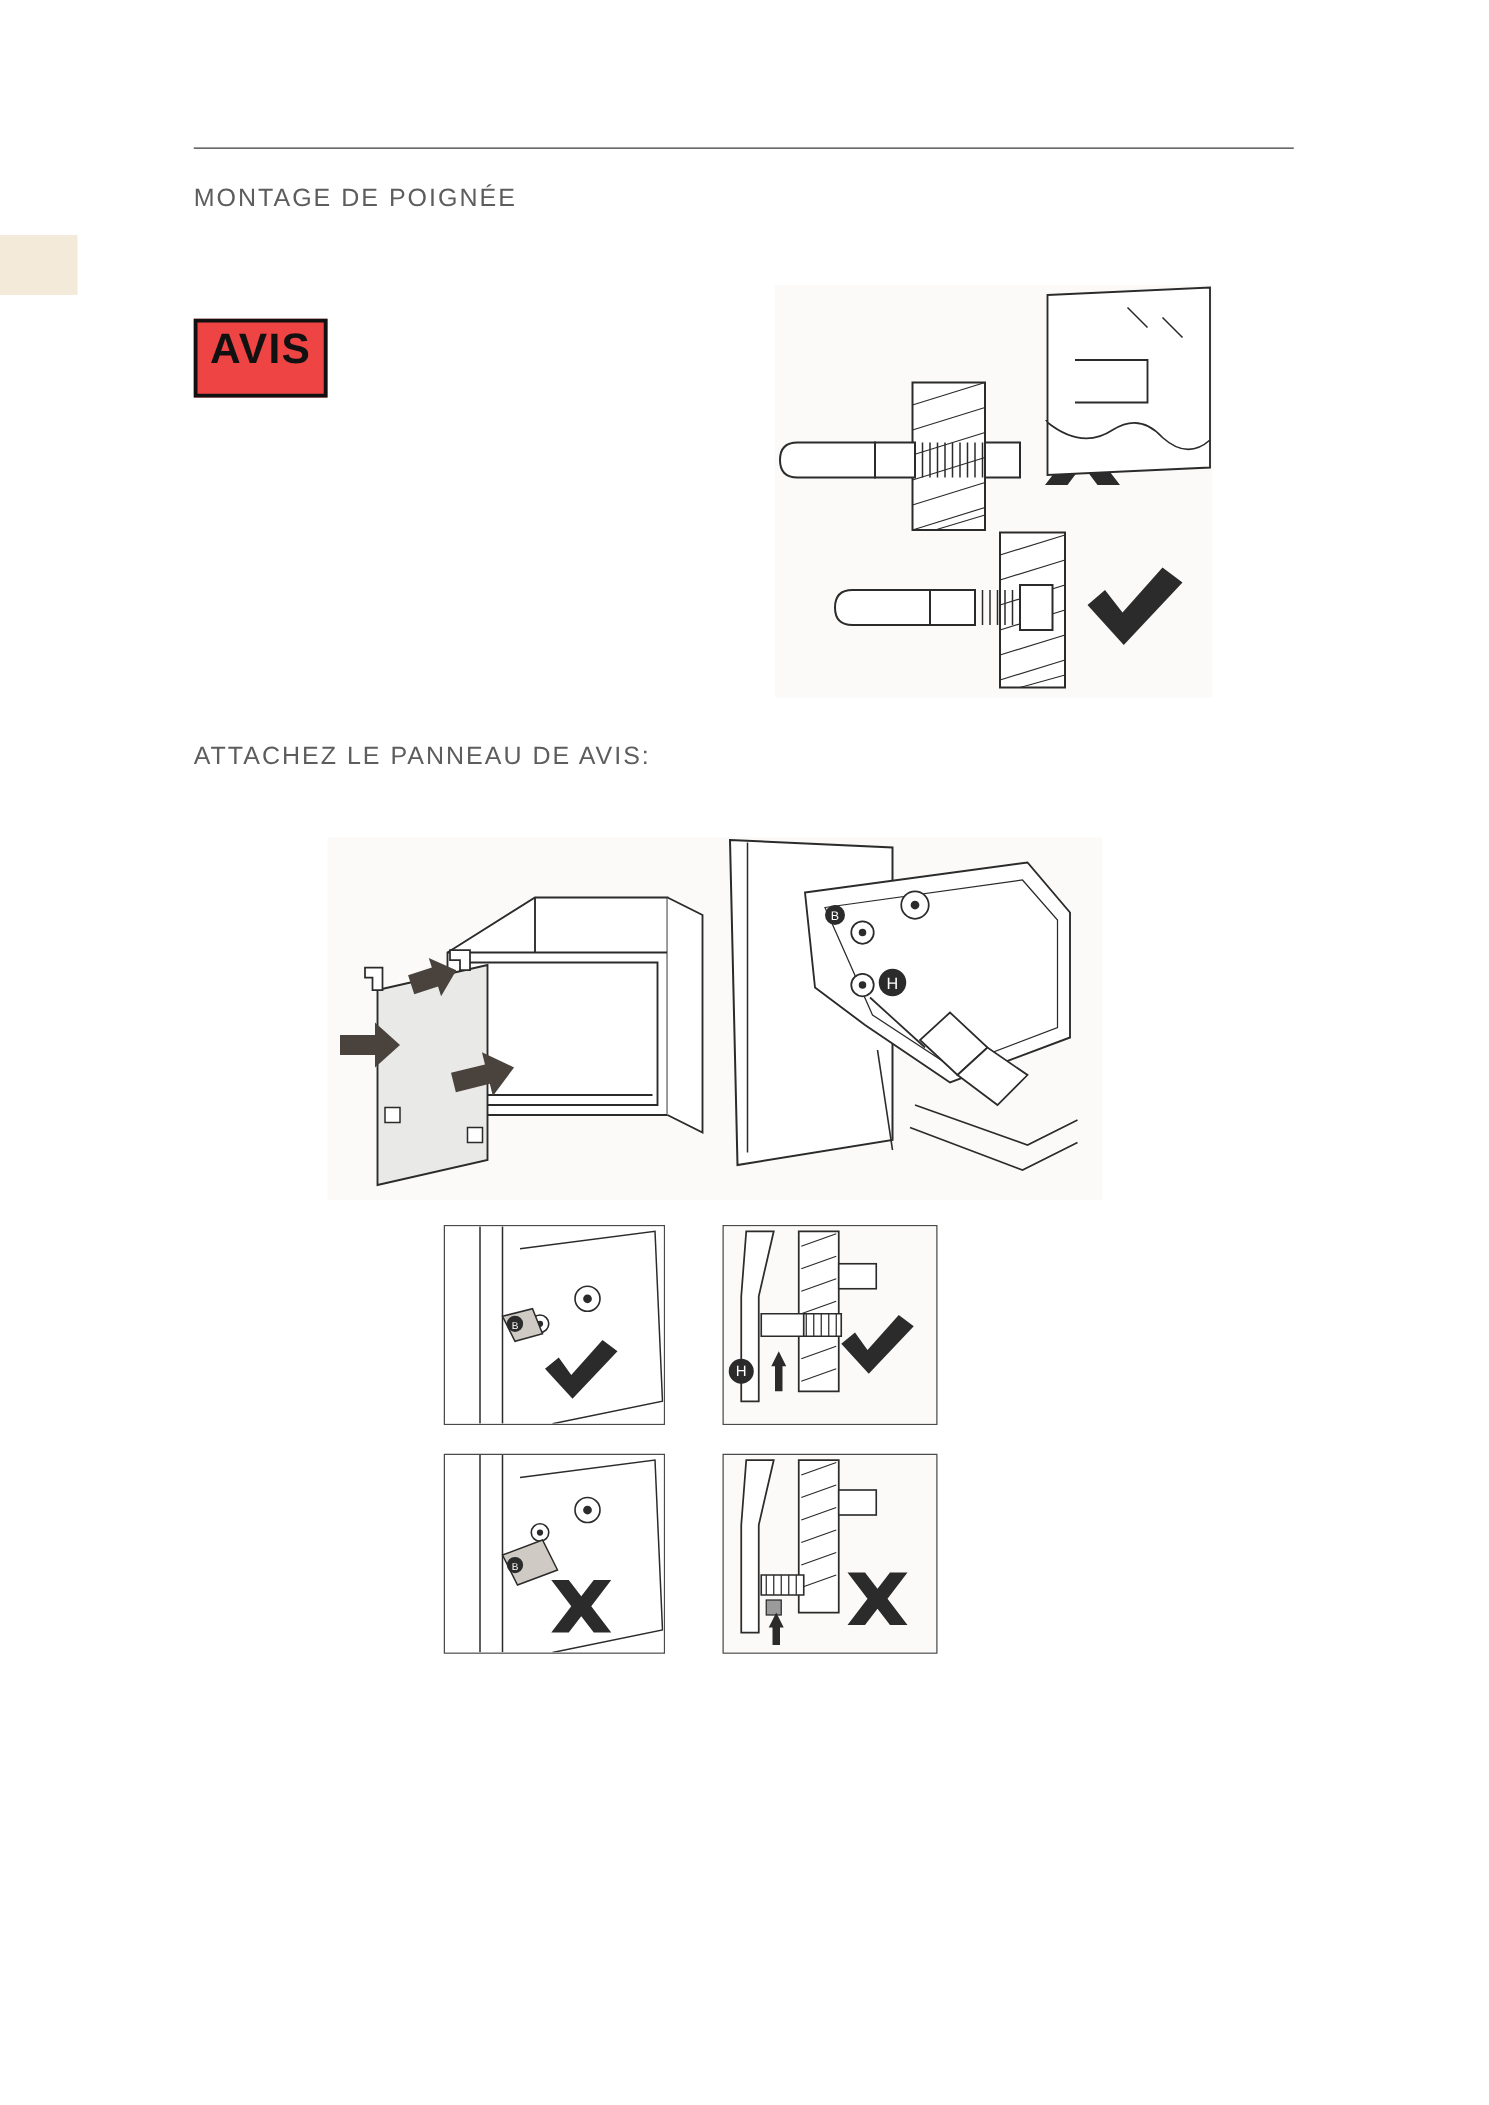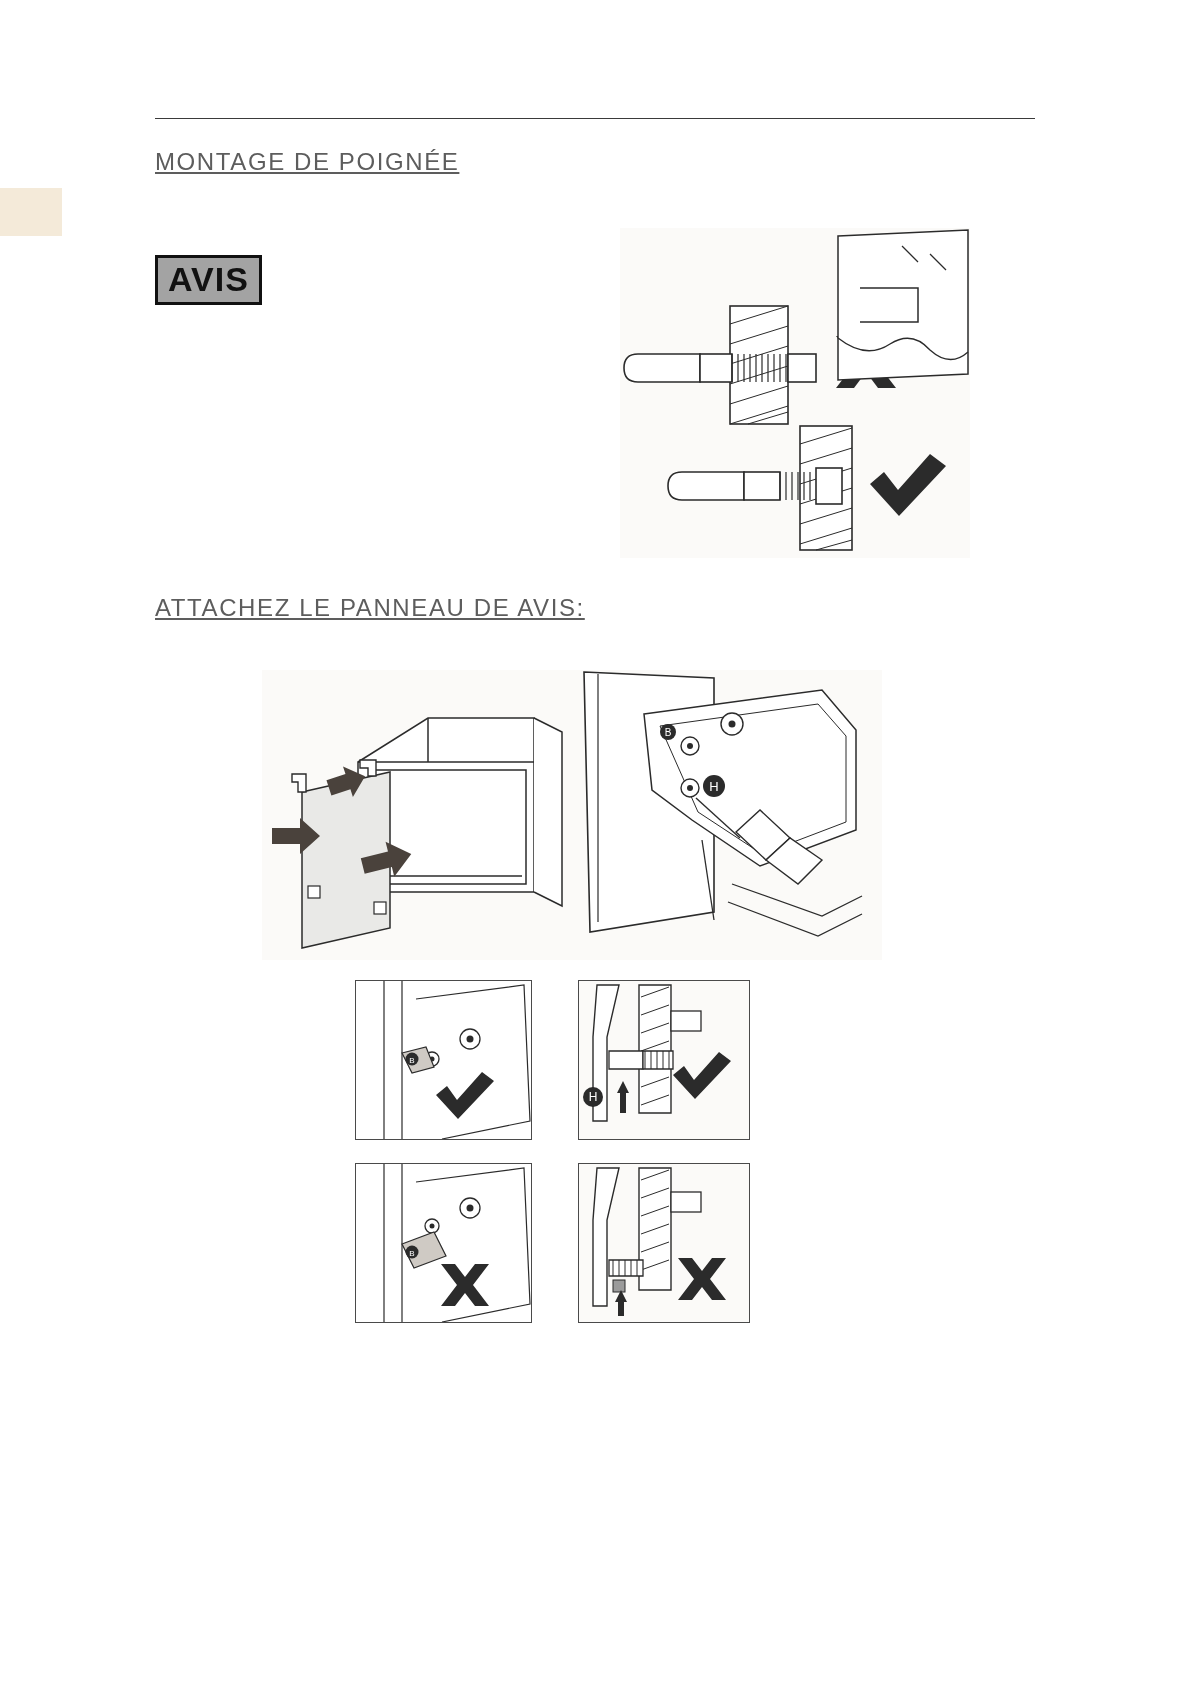--- a/index.html
+++ b/index.html
@@ -35,37 +35,36 @@
     top: 188px;
     width: 62px;
     height: 48px;
     background: #f4ead9;
   }
 
   
   .section-title {
     position: absolute;
     font-family: "Liberation Sans", sans-serif;
-    font-size: 24px;
+    font-size: 20px;
     letter-spacing: 1.6px;
     color: #5d5d5d;
     white-space: nowrap;
-    text-decoration: underline;
   }
   #title-handle-assembly { left: 155px; top: 148px; }
   #title-attach-panel    { left: 155px; top: 594px; }
 
   
   .notice-box {
     position: absolute;
     left: 155px;
     top: 255px;
     border: 3px solid #111111;
-    padding: 2px 10px 4px 10px;
-    background: #a3a3a3;
+    padding: 2px 10px 17px 10px;
+    background: #ef4444;
   }
   .notice-box span {
     font-family: "Liberation Sans", sans-serif;
     font-weight: bold;
     font-size: 34px;
     letter-spacing: 1px;
     line-height: 38px;
     color: #111111;
   }
 

